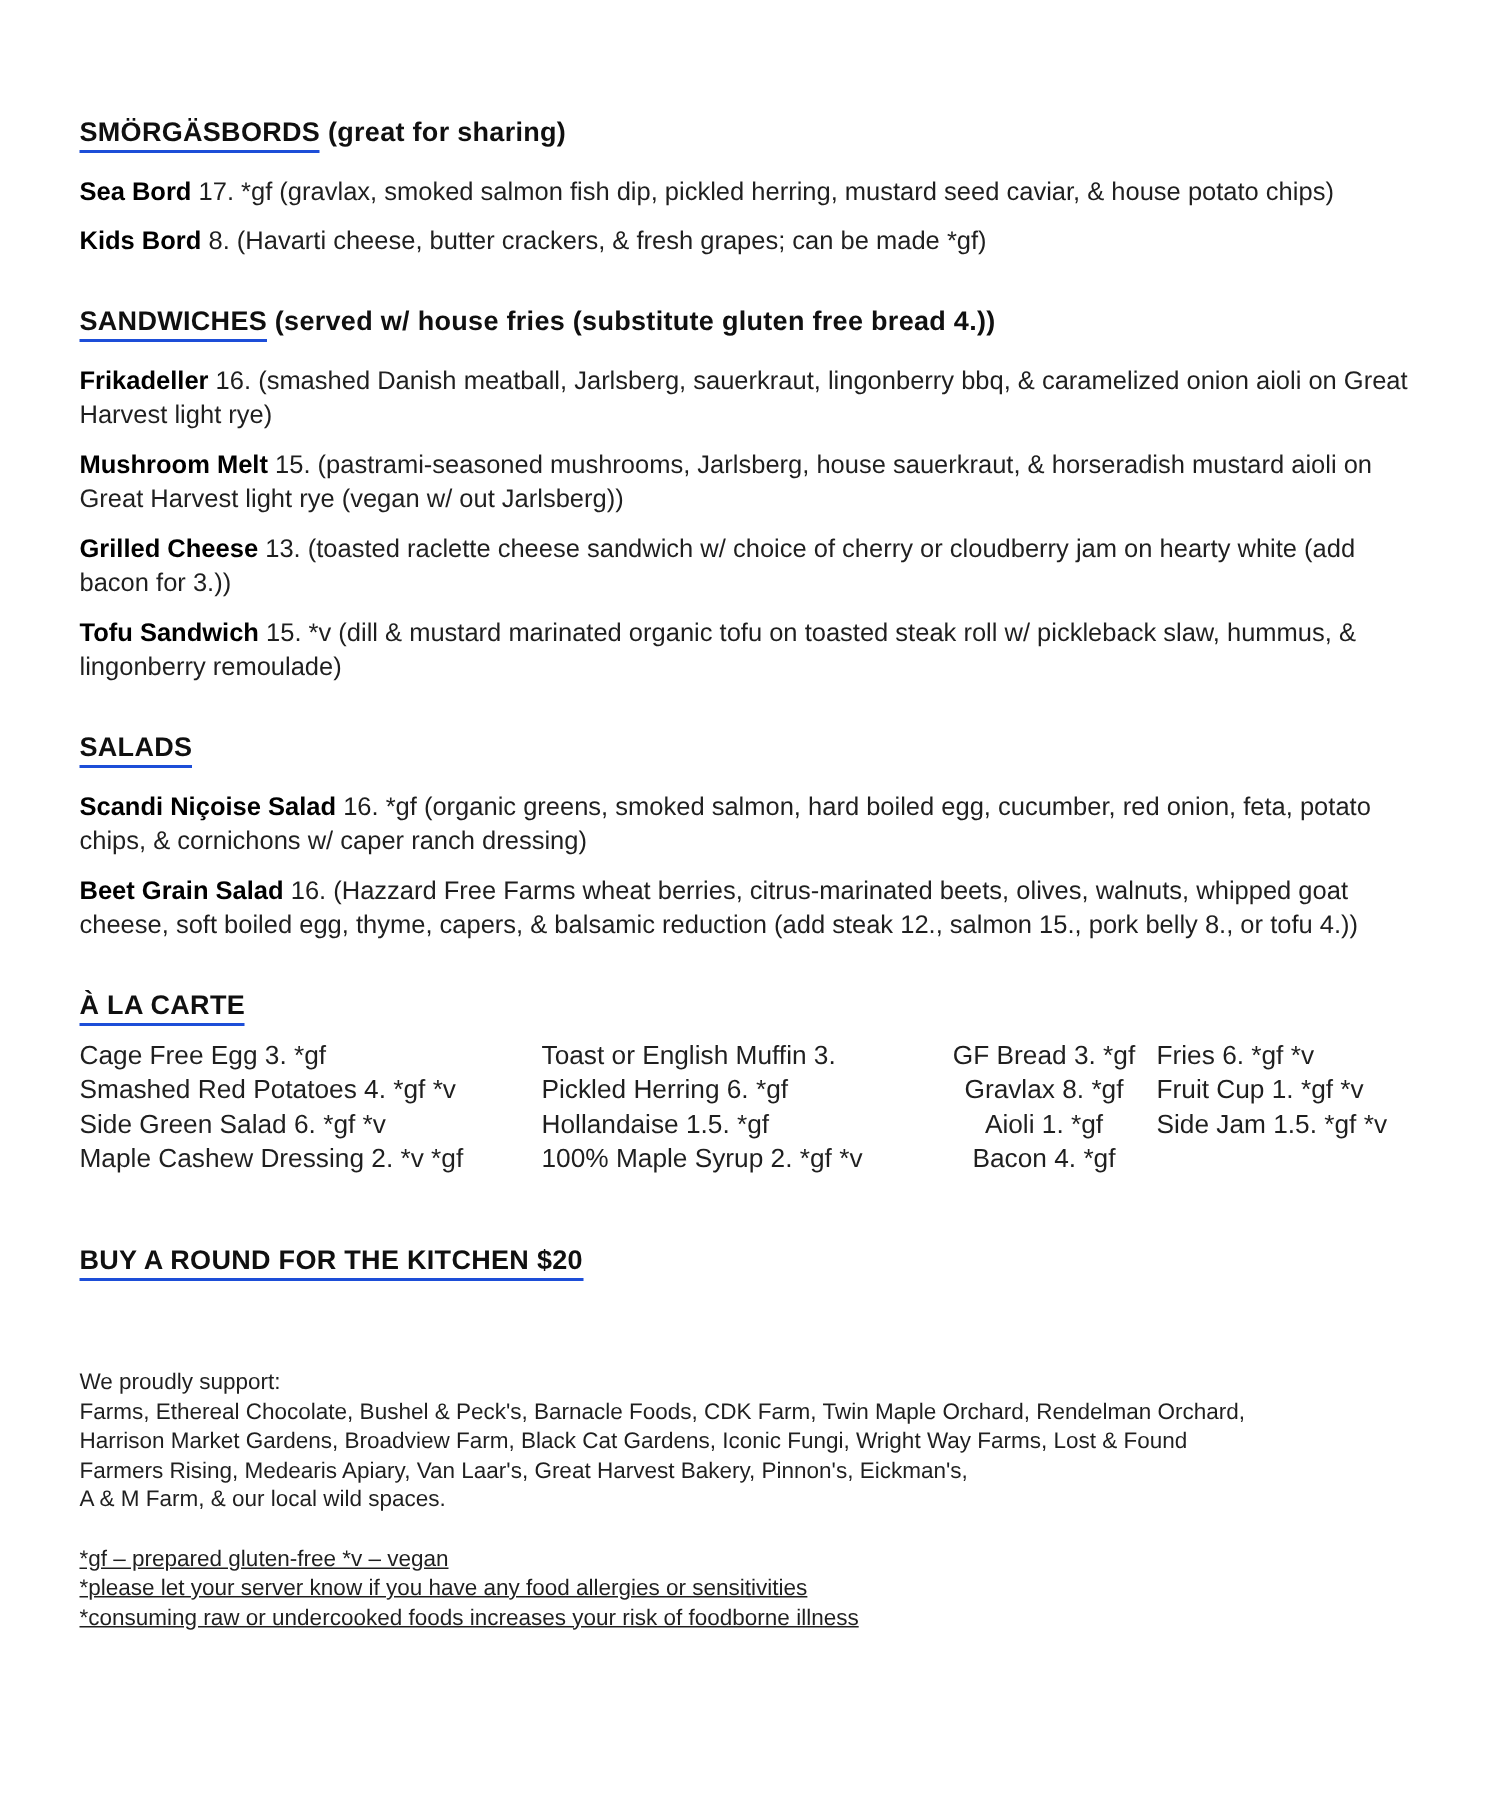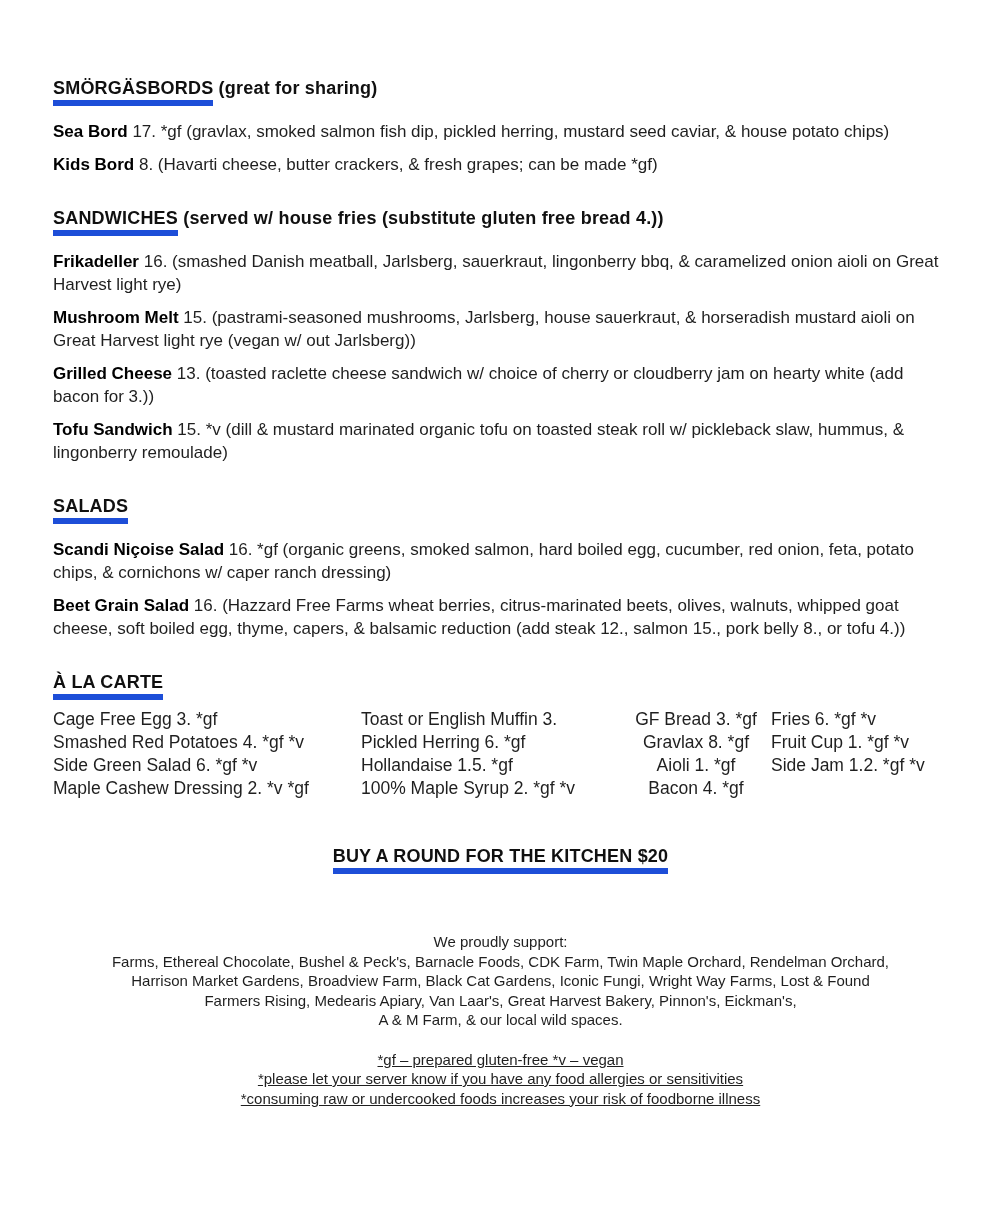--- a/index.html
+++ b/index.html
@@ -19,39 +19,39 @@
   .h {
     font-size: 18px;
     font-weight: bold;
     color: #101010;
     line-height: 21px;
     margin-bottom: 14px;
     letter-spacing: 0.2px;
   }
   .hu {
     display: inline-block;
-    border-bottom: 6px solid #1d4ed8;
+    border-bottom: 2px solid #1d4ed8;
     padding-bottom: 1px;
   }
   .item {
     font-size: 17px;
     line-height: 23px;
     margin-bottom: 10px;
   }
   .item b { font-weight: bold; color: #000000; }
   .menu-section { margin-bottom: 32px; }
   .alacarte { margin-top: 30px; margin-bottom: 46px; }
   .alacarte .h { margin-bottom: 8px; }
   .cols { display: flex; font-size: 17.5px; line-height: 23px; }
   .col1 { width: 308px; }
   .col2 { width: 260px; }
   .col3 { width: 150px; text-align: center; }
   .col4 { flex: 1; }
-  .buyround { margin-bottom: 0; text-align: center; }
-  .footer { margin-top: 58px; text-align: center; font-size: 15px; line-height: 19.5px; }
+  .buyround { margin-bottom: 0; }
+  .footer { margin-top: 58px; font-size: 15px; line-height: 19.5px; }
   .fnotes { margin-top: 20px; text-decoration: underline; }
 </style>
 </head>
 <body>
 
 <div class="page">
 
   <section class="menu-section">
     <h2 class="h"><span class="hu">SMÖRGÄSBORDS</span><span> (great for sharing)</span></h2>
     <p class="item"><b>Sea Bord</b> <span>17. *gf (gravlax, smoked salmon fish dip, pickled herring, mustard seed caviar, &amp; house potato chips)</span></p>
@@ -89,21 +89,21 @@
       </div>
       <div class="col3">
         <div>GF Bread 3. *gf</div>
         <div>Gravlax 8. *gf</div>
         <div>Aioli 1. *gf</div>
         <div>Bacon 4. *gf</div>
       </div>
       <div class="col4">
         <div>Fries 6. *gf *v</div>
         <div>Fruit Cup 1. *gf *v</div>
-        <div>Side Jam 1.2. *gf *v</div>
+        <div>Side Jam 1.5. *gf *v</div>
         <div></div>
       </div>
     </div>
   </section>
 
   <h2 class="h buyround"><span class="hu">BUY A ROUND FOR THE KITCHEN $20</span></h2>
 
   <footer class="footer">
     <div>We proudly support:</div>
     <div>Farms, Ethereal Chocolate, Bushel &amp; Peck's, Barnacle Foods, CDK Farm, Twin Maple Orchard, Rendelman Orchard,</div>

